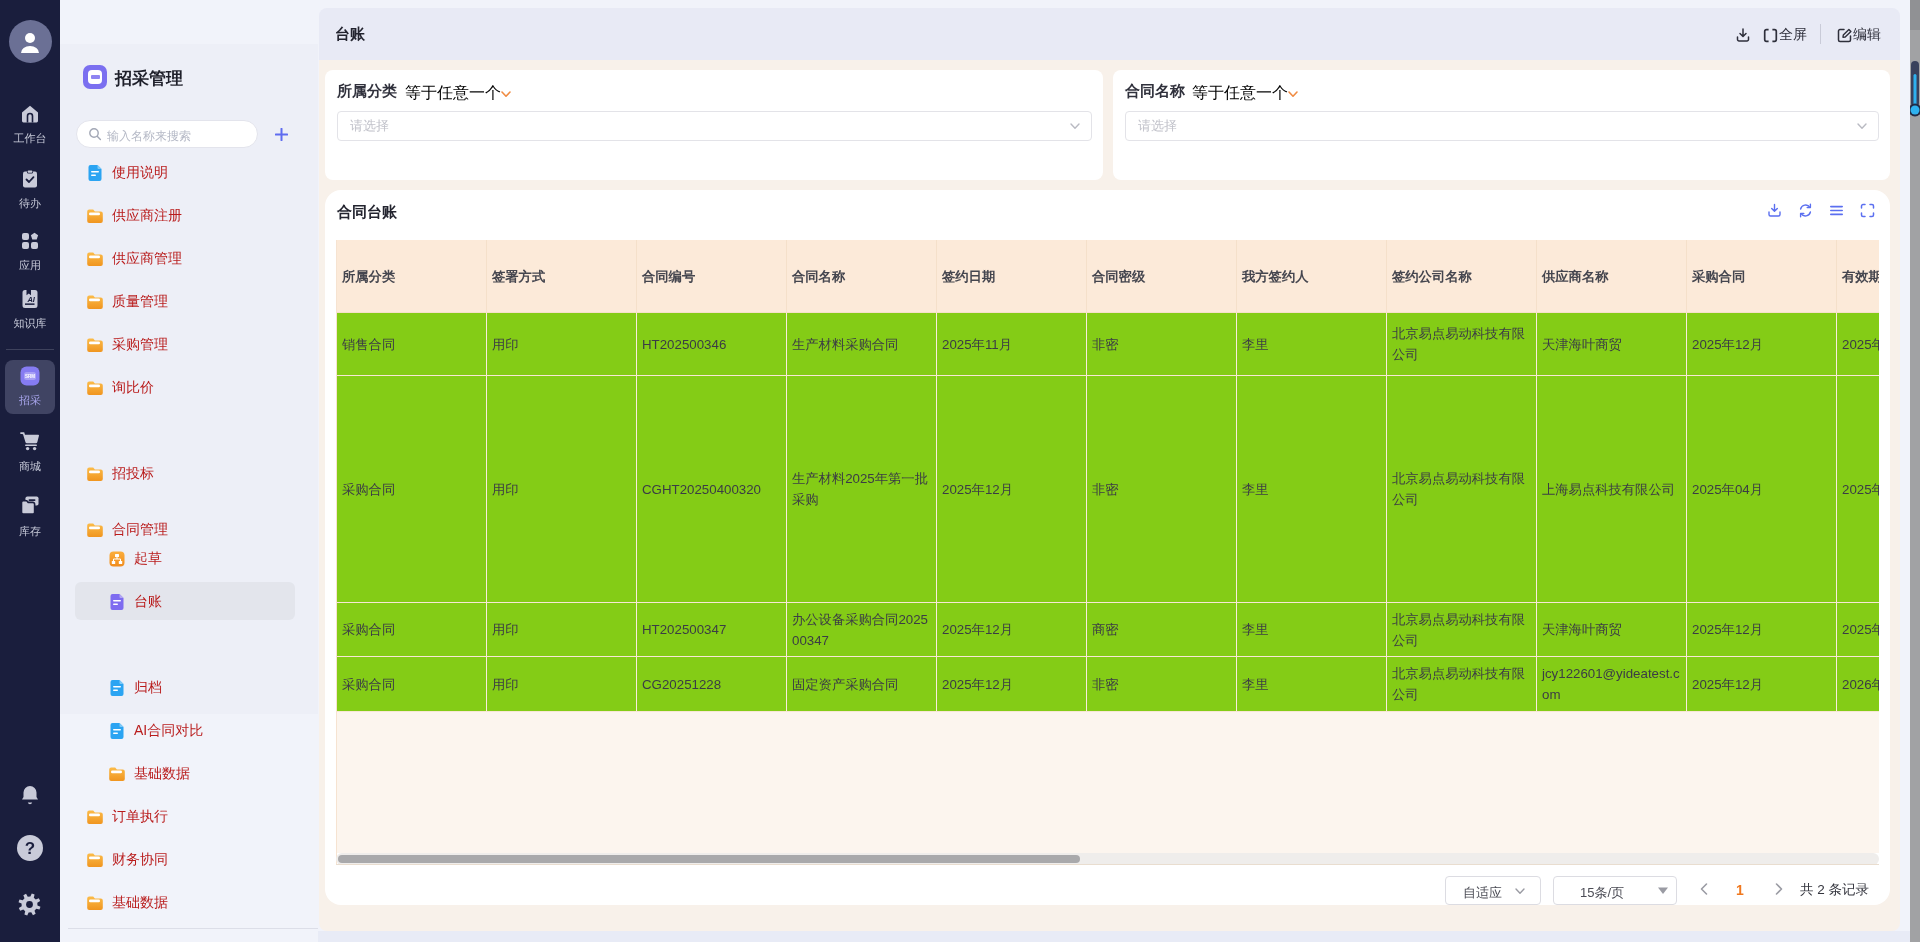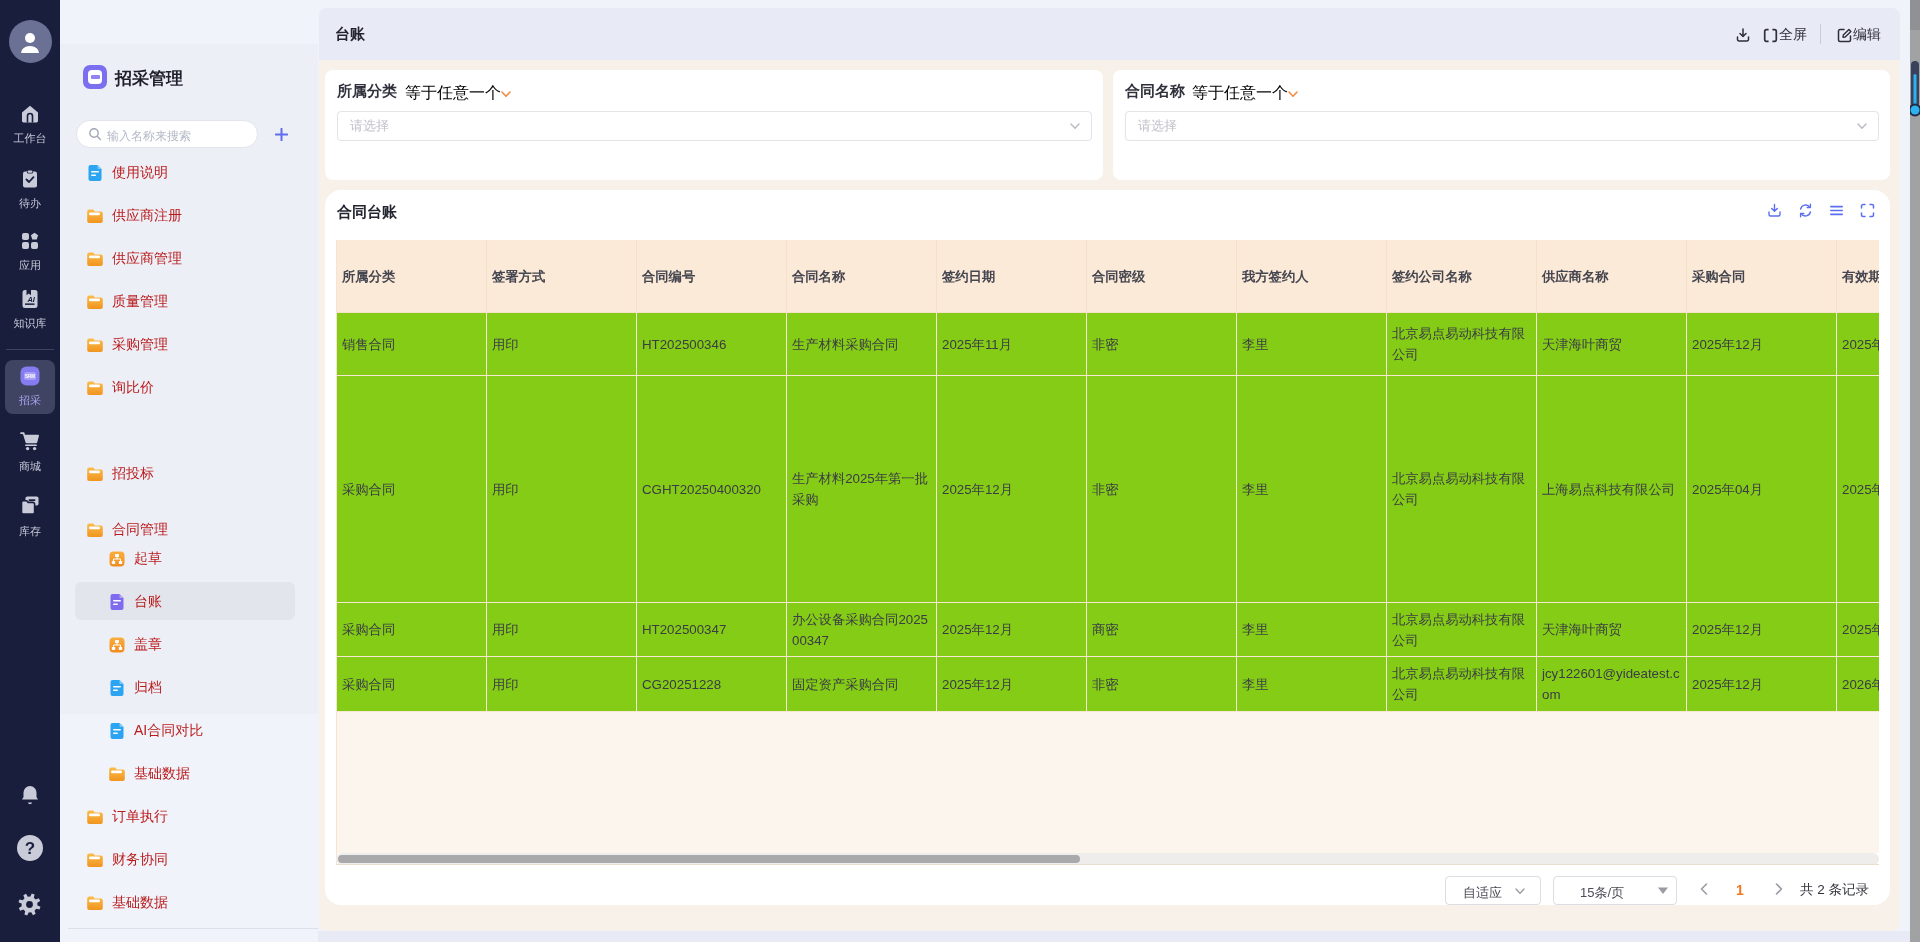--- a/index.html
+++ b/index.html
@@ -531,36 +531,20 @@
     </div>
     <div class="mi sub" style="top:536px;">
       <svg width="18" height="18" viewBox="0 0 18 18">
         <path d="M2.5 3 a2 2 0 0 1 2-2 h7 l4 4 v10 a2 2 0 0 1-2 2 h-9 a2 2 0 0 1-2-2 z" fill="#7e6cf0"></path>
   <path d="M11.5 1 l4 4 h-3 a1 1 0 0 1-1-1 z" fill="#b3a8f5"></path>
   <rect x="5" y="7" width="8" height="1.6" rx="0.8" fill="#fff"></rect>
   <rect x="5" y="10.5" width="5" height="1.6" rx="0.8" fill="#fff"></rect>
       </svg>
       <span>台账</span>
     </div>
-    <div class="mi sub" style="top:579px;">
-      <svg width="18" height="18" viewBox="0 0 18 18">
-        <rect x="1.5" y="1.5" width="15" height="15" rx="4" fill="url(#og)"></rect>
-  <defs>
-          <linearGradient id="og" x1="0" y1="0" x2="0" y2="1">
-            <stop offset="0" stop-color="#fbae3c"></stop>
-            <stop offset="1" stop-color="#f08c1e"></stop>
-          </linearGradient>
-        </defs>
-  <rect x="7" y="4" width="4" height="3" rx="0.5" fill="#fff"></rect>
-  <path d="M9 7 v2 M5.5 9 h7 M5.5 9 v2 M12.5 9 v2" stroke="#fff" stroke-width="1"></path>
-  <rect x="3.8" y="11" width="3.4" height="3" rx="0.5" fill="#fff"></rect>
-  <rect x="10.8" y="11" width="3.4" height="3" rx="0.5" fill="#fff"></rect>
-      </svg>
-      <span>盖章</span>
-    </div>
     <div class="mi sub" style="top:622px;">
       <svg width="18" height="18" viewBox="0 0 18 18">
         <path d="M2.5 3 a2 2 0 0 1 2-2 h7 l4 4 v10 a2 2 0 0 1-2 2 h-9 a2 2 0 0 1-2-2 z" fill="#2ba4f2"></path>
   <path d="M11.5 1 l4 4 h-3 a1 1 0 0 1-1-1 z" fill="#7ec9f7"></path>
   <rect x="5" y="7" width="8" height="1.6" rx="0.8" fill="#fff"></rect>
   <rect x="5" y="10.5" width="5" height="1.6" rx="0.8" fill="#fff"></rect>
       </svg>
       <span>归档</span>
     </div>
     <div class="mi sub" style="top:665px;">

